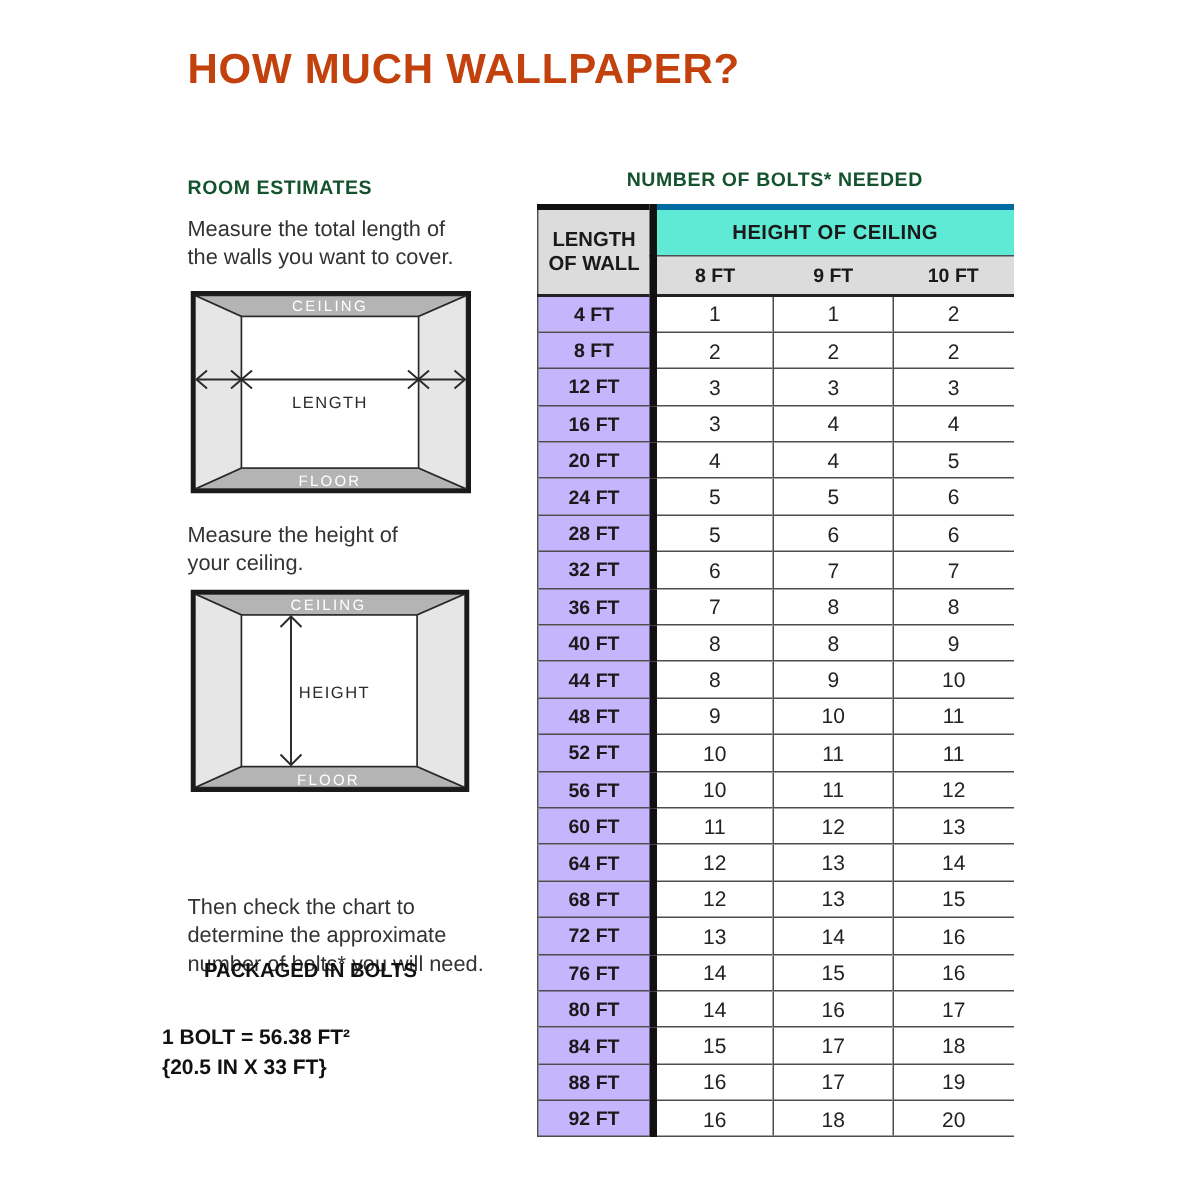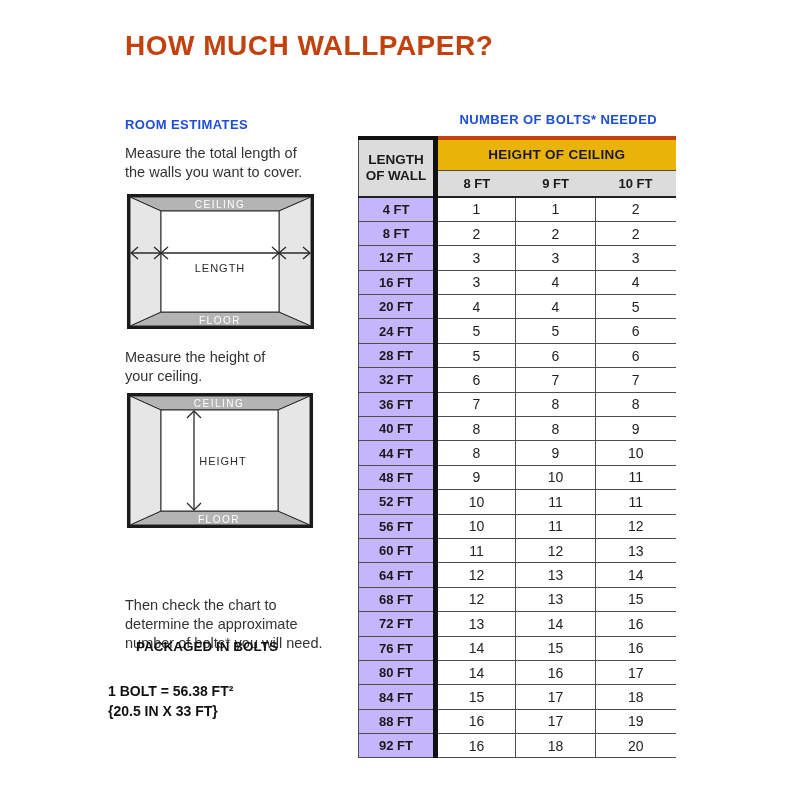--- a/index.html
+++ b/index.html
@@ -18,24 +18,24 @@
     font-size: 28px;
     font-weight: bold;
     letter-spacing: 0.5px;
     color: #c2410c;
   }
   .section-heading {
     position: absolute;
     font-size: 13px;
     font-weight: bold;
     letter-spacing: 0.4px;
-    color: #1d4ed8;
+    color: #14532d;
   }
   .room-heading { left: 125px; top: 117px; }
-  .table-heading { left: 340px; top: 112px; width: 317px; text-align: right; }
+  .table-heading { left: 358px; top: 112px; width: 317px; text-align: center; }
   .body-text {
     position: absolute;
     left: 125px;
     font-size: 14.5px;
     line-height: 19px;
     color: #333333;
     white-space: pre-line;
   }
   .step1 { top: 144px; }
   .step2 { top: 348px; }
@@ -81,22 +81,22 @@
     border-left: 1px solid #4d4d4d;
     border-right: 5px solid #111111;
     border-bottom: 2px solid #222222;
     font-size: 13.5px;
     font-weight: bold;
     color: #1a1a1a;
     line-height: 16px;
     white-space: pre-line;
   }
   th.group {
-    background: #eab308;
-    border-top: 4px solid #c2410c;
+    background: #5eead4;
+    border-top: 4px solid #0369a1;
     border-bottom: 1px solid #4d4d4d;
     height: 32px;
     font-size: 13.5px;
     font-weight: bold;
     letter-spacing: 0.3px;
     color: #1a1a1a;
   }
   th.sub {
     background: #dcdcdc;
     border-bottom: 2px solid #222222;

